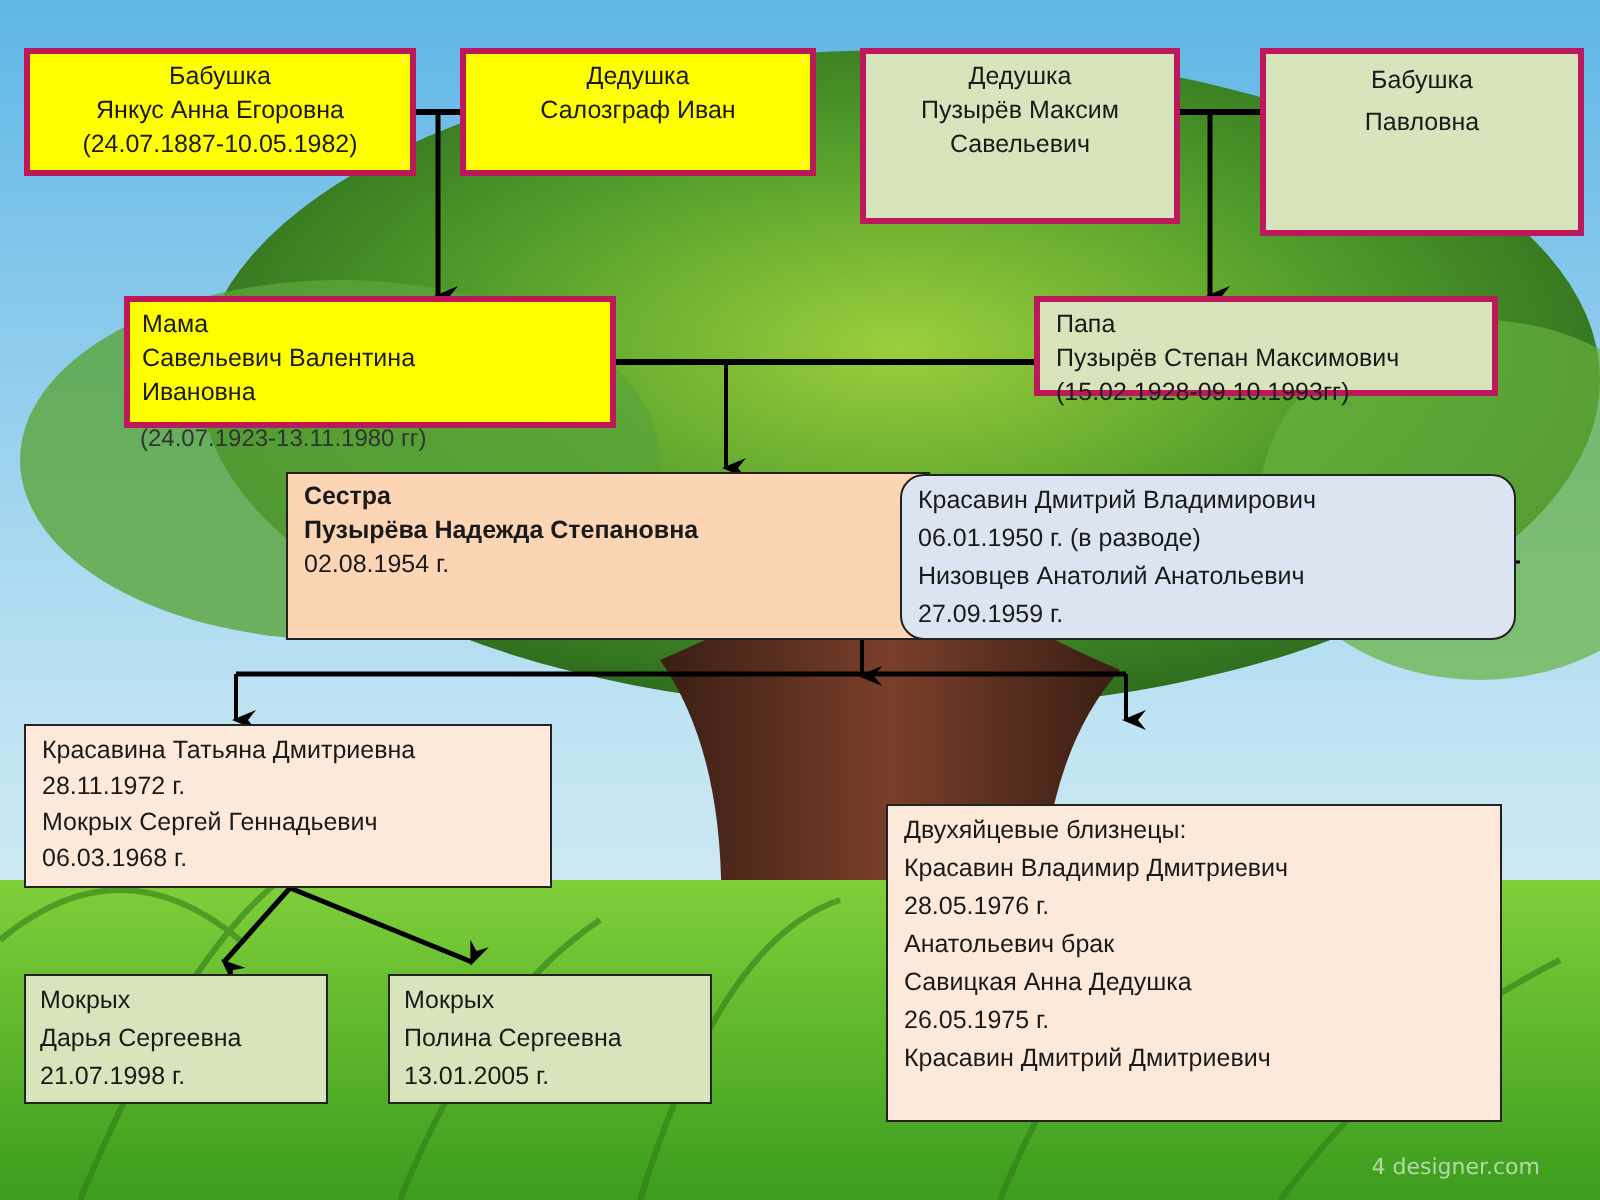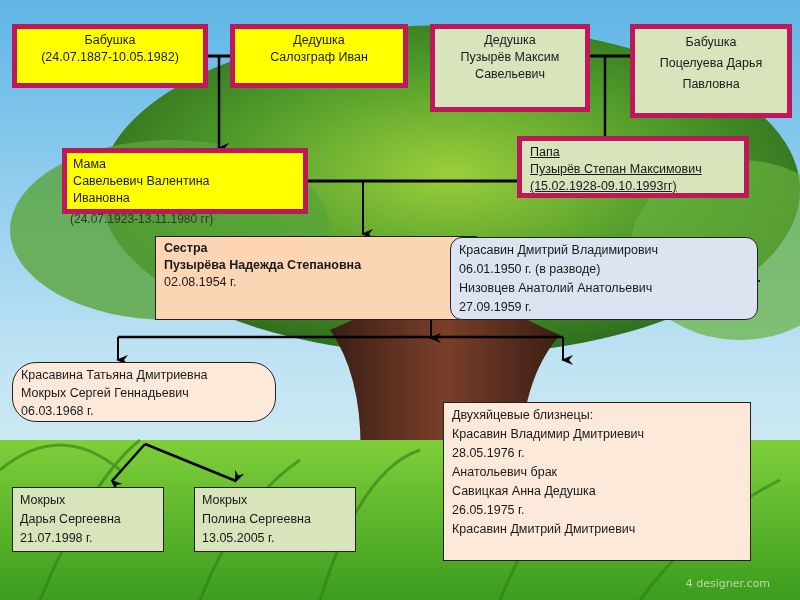--- a/index.html
+++ b/index.html
@@ -2,21 +2,21 @@
 <html><head>
 <meta charset="utf-8">
 <style>
   html, body { margin: 0; padding: 0; }
   body { width: 800px; height: 600px; overflow: hidden; position: relative;
          font-family: "Liberation Sans", "DejaVu Sans", sans-serif; }
   #bg { position: absolute; left: 0; top: 0; width: 800px; height: 600px; }
   #links { position: absolute; left: 0; top: 0; width: 800px; height: 600px; pointer-events: none; }
   .box { position: absolute; box-sizing: border-box; color: #1a1a1a; font-size: 12.5px; line-height: 17px; }
   .box .ln { display: block; white-space: nowrap; }
-  .thick { border: 5px solid #be185d; }
+  .thick { border: 3px solid #be185d; }
   .thin { border: 1.5px solid #222; }
   .yellow { background: #ffff00; }
   .sage { background: #d8e4bc; }
   .peach { background: #fcd5b5; }
   .lpeach { background: #fde9d9; }
   .lblue { background: #dbe4f0; }
   .center { text-align: center; }
   .bold { font-weight: bold; }
   .watermark { position: absolute; right: 30px; bottom: 10px; color: rgba(255,255,255,0.6);
                font-size: 11px; font-family: "DejaVu Sans", sans-serif; }
@@ -74,64 +74,65 @@
   <line x1="431" y1="250" x2="431" y2="338" stroke="#000" stroke-width="2" marker-end="url(#arr)"></line>
   <line x1="118" y1="337" x2="563" y2="337" stroke="#000" stroke-width="2.5"></line>
   <line x1="118" y1="337" x2="118" y2="360" stroke="#000" stroke-width="2" marker-end="url(#arr)"></line>
   <line x1="563" y1="337" x2="563" y2="360" stroke="#000" stroke-width="2" marker-end="url(#arr)"></line>
   <line x1="145" y1="444" x2="112" y2="481" stroke="#000" stroke-width="2.5" marker-end="url(#arr)"></line>
   <line x1="145" y1="444" x2="236" y2="481" stroke="#000" stroke-width="2.5" marker-end="url(#arr)"></line>
 </svg>
 
 <div class="box thick yellow center" style="left:12px;top:24px;width:196px;height:64px;padding-top:3px;">
   <span class="ln">Бабушка</span>
+  <span class="ln">Янкус Анна Егоровна</span>
   <span class="ln">(24.07.1887-10.05.1982)</span>
 </div>
 <div class="box thick yellow center" style="left:230px;top:24px;width:178px;height:64px;padding-top:3px;">
   <span class="ln">Дедушка</span>
   <span class="ln">Салозграф Иван</span>
 </div>
 <div class="box thick sage center" style="left:430px;top:24px;width:160px;height:88px;padding-top:3px;">
   <span class="ln">Дедушка</span>
   <span class="ln">Пузырёв Максим</span>
   <span class="ln">Савельевич</span>
 </div>
 <div class="box thick sage center" style="left:630px;top:24px;width:162px;height:94px;padding-top:3px;line-height:21px;">
   <span class="ln">Бабушка</span>
-  <span class="ln">Поцелуева Дарья</span>
   <span class="ln">Павловна</span>
 </div>
 
 <div class="box thick yellow" style="left:62px;top:148px;width:246px;height:66px;padding:3px 0 0 6px;">
   <span class="ln">Мама</span>
   <span class="ln">Савельевич  Валентина</span>
   <span class="ln">Ивановна</span>
 </div>
 <div class="overflow" style="left:70px;top:212px;">(24.07.1923-13.11.1980 гг)</div>
 
-<div class="box thick sage" style="left:517px;top:136px;width:232px;height:62px;padding:3px 0 0 8px;text-decoration:underline;">
+<div class="box thick sage" style="left:517px;top:148px;width:232px;height:50px;padding:3px 0 0 8px;">
   <span class="ln">Папа</span>
   <span class="ln">Пузырёв Степан Максимович</span>
   <span class="ln">(15.02.1928-09.10.1993гг)</span>
 </div>
 
-<div class="box thin peach" style="left:143px;top:236px;width:322px;height:84px;padding:3px 0 0 8px;margin-left:12px;">
+<div class="box thin peach" style="left:143px;top:236px;width:322px;height:84px;padding:3px 0 0 8px;">
   <span class="ln bold">Сестра</span>
   <span class="ln bold">Пузырёва Надежда Степановна</span>
   <span class="ln">02.08.1954 г.</span>
 </div>
 <div class="box thin lblue" style="left:450px;top:237px;width:308px;height:83px;padding:3px 0 0 8px;line-height:19px;border-radius:12px;">
   <span class="ln">Красавин Дмитрий Владимирович</span>
   <span class="ln">06.01.1950 г. (в разводе)</span>
   <span class="ln">Низовцев Анатолий Анатольевич</span>
   <span class="ln">27.09.1959 г.</span>
 </div>
 
-<div class="box thin lpeach" style="left:12px;top:362px;width:264px;height:60px;padding:3px 0 0 8px;line-height:18px;border-radius:24px;">
+<div class="box thin lpeach" style="left:12px;top:362px;width:264px;height:82px;padding:3px 0 0 8px;line-height:18px;">
   <span class="ln">Красавина Татьяна Дмитриевна</span>
+  <span class="ln">28.11.1972 г.</span>
   <span class="ln">Мокрых Сергей Геннадьевич</span>
   <span class="ln">06.03.1968 г.</span>
 </div>
 <div class="box thin lpeach" style="left:443px;top:362px;width:308px;height:159px;padding:3px 0 0 8px;line-height:19px;margin-top:40px;">
   <span class="ln">Двухяйцевые близнецы:</span>
   <span class="ln">Красавин Владимир Дмитриевич</span>
   <span class="ln">28.05.1976 г.</span>
   <span class="ln">Анатольевич брак</span>
   <span class="ln">Савицкая Анна Дедушка</span>
   <span class="ln">26.05.1975 г.</span>
@@ -139,16 +140,16 @@
 </div>
 
 <div class="box thin sage" style="left:12px;top:487px;width:152px;height:65px;padding:3px 0 0 7px;line-height:19px;">
   <span class="ln">Мокрых</span>
   <span class="ln">Дарья Сергеевна</span>
   <span class="ln">21.07.1998 г.</span>
 </div>
 <div class="box thin sage" style="left:194px;top:487px;width:162px;height:65px;padding:3px 0 0 7px;line-height:19px;">
   <span class="ln">Мокрых</span>
   <span class="ln">Полина Сергеевна</span>
-  <span class="ln">13.05.2005 г.</span>
+  <span class="ln">13.01.2005 г.</span>
 </div>
 
 <div class="watermark">4 designer.com</div>
 
 </body></html>

